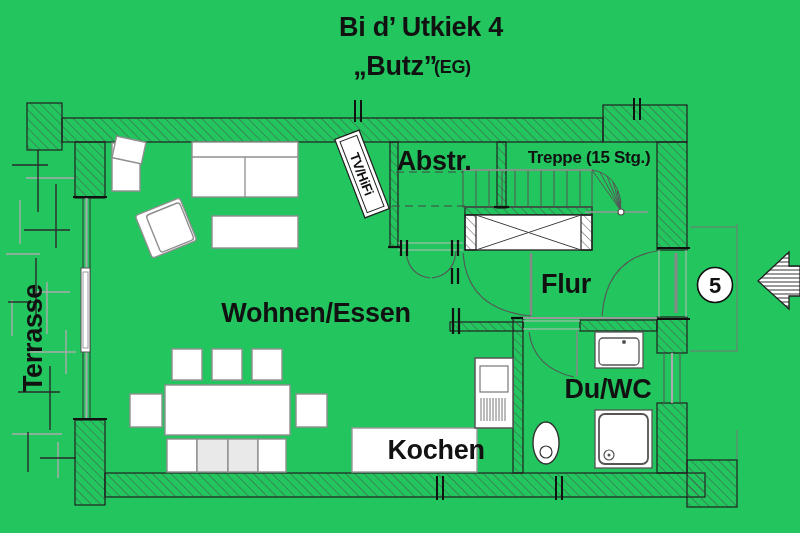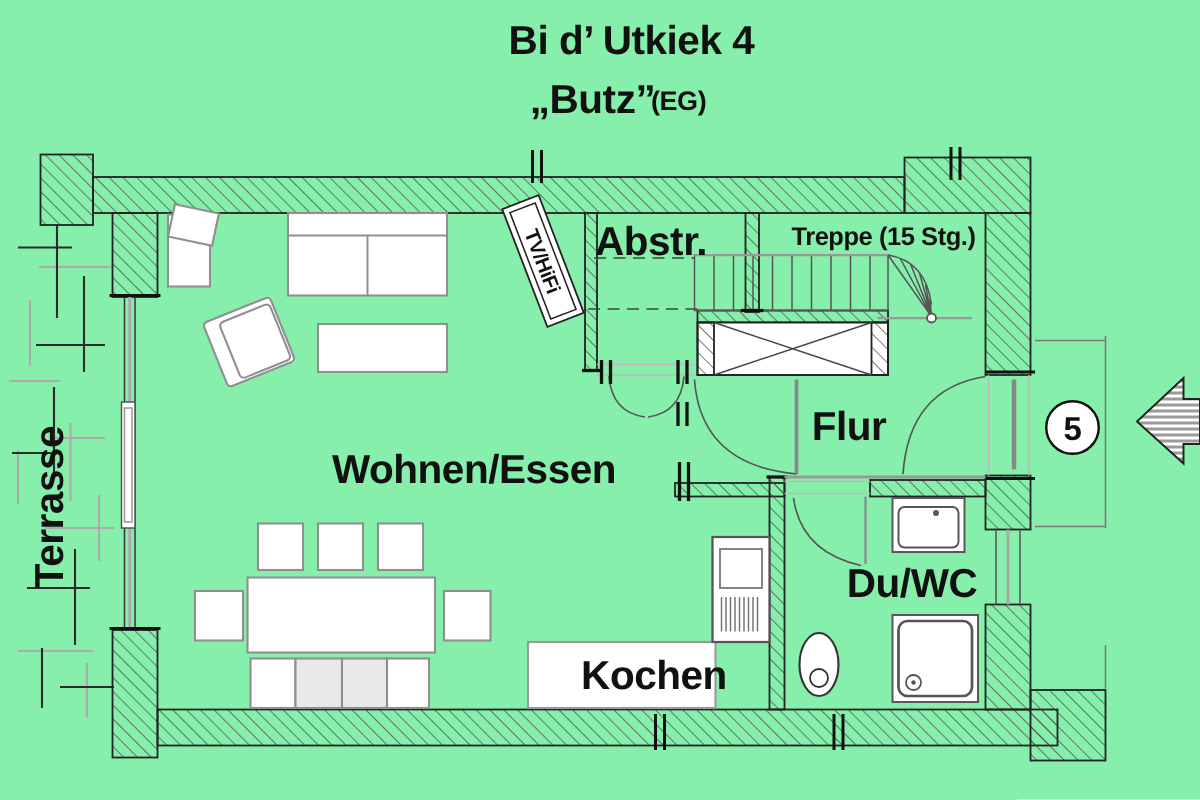--- a/index.html
+++ b/index.html
@@ -1,16 +1,16 @@
 <!DOCTYPE html>
 <html><head>
 <meta charset="utf-8">
 <style>
   html,body{margin:0;padding:0;background:#fff;}
-  .page{position:relative;width:800px;height:533px;background:#86efac;overflow:hidden;
+  .page{position:relative;width:800px;height:533px;background:#22c55e;overflow:hidden;
         font-family:"Liberation Sans",sans-serif;}
   svg{display:block;}
   text{fill:#111;font-family:"Liberation Sans",sans-serif;font-weight:bold;letter-spacing:-0.3px;}
   .room-label{font-size:27px;}
   .wall{fill:url(#hatch);stroke:#222;stroke-width:1.2;}
   .furn{fill:#fff;stroke:#8f8f8f;stroke-width:1.4;}
   .fix{fill:#fff;stroke:#555;stroke-width:1.3;}
   .jamb{stroke:#111;stroke-width:2.2;}
   .tick{stroke:#111;stroke-width:2;}
   .dim{stroke:#777;stroke-width:1;}

